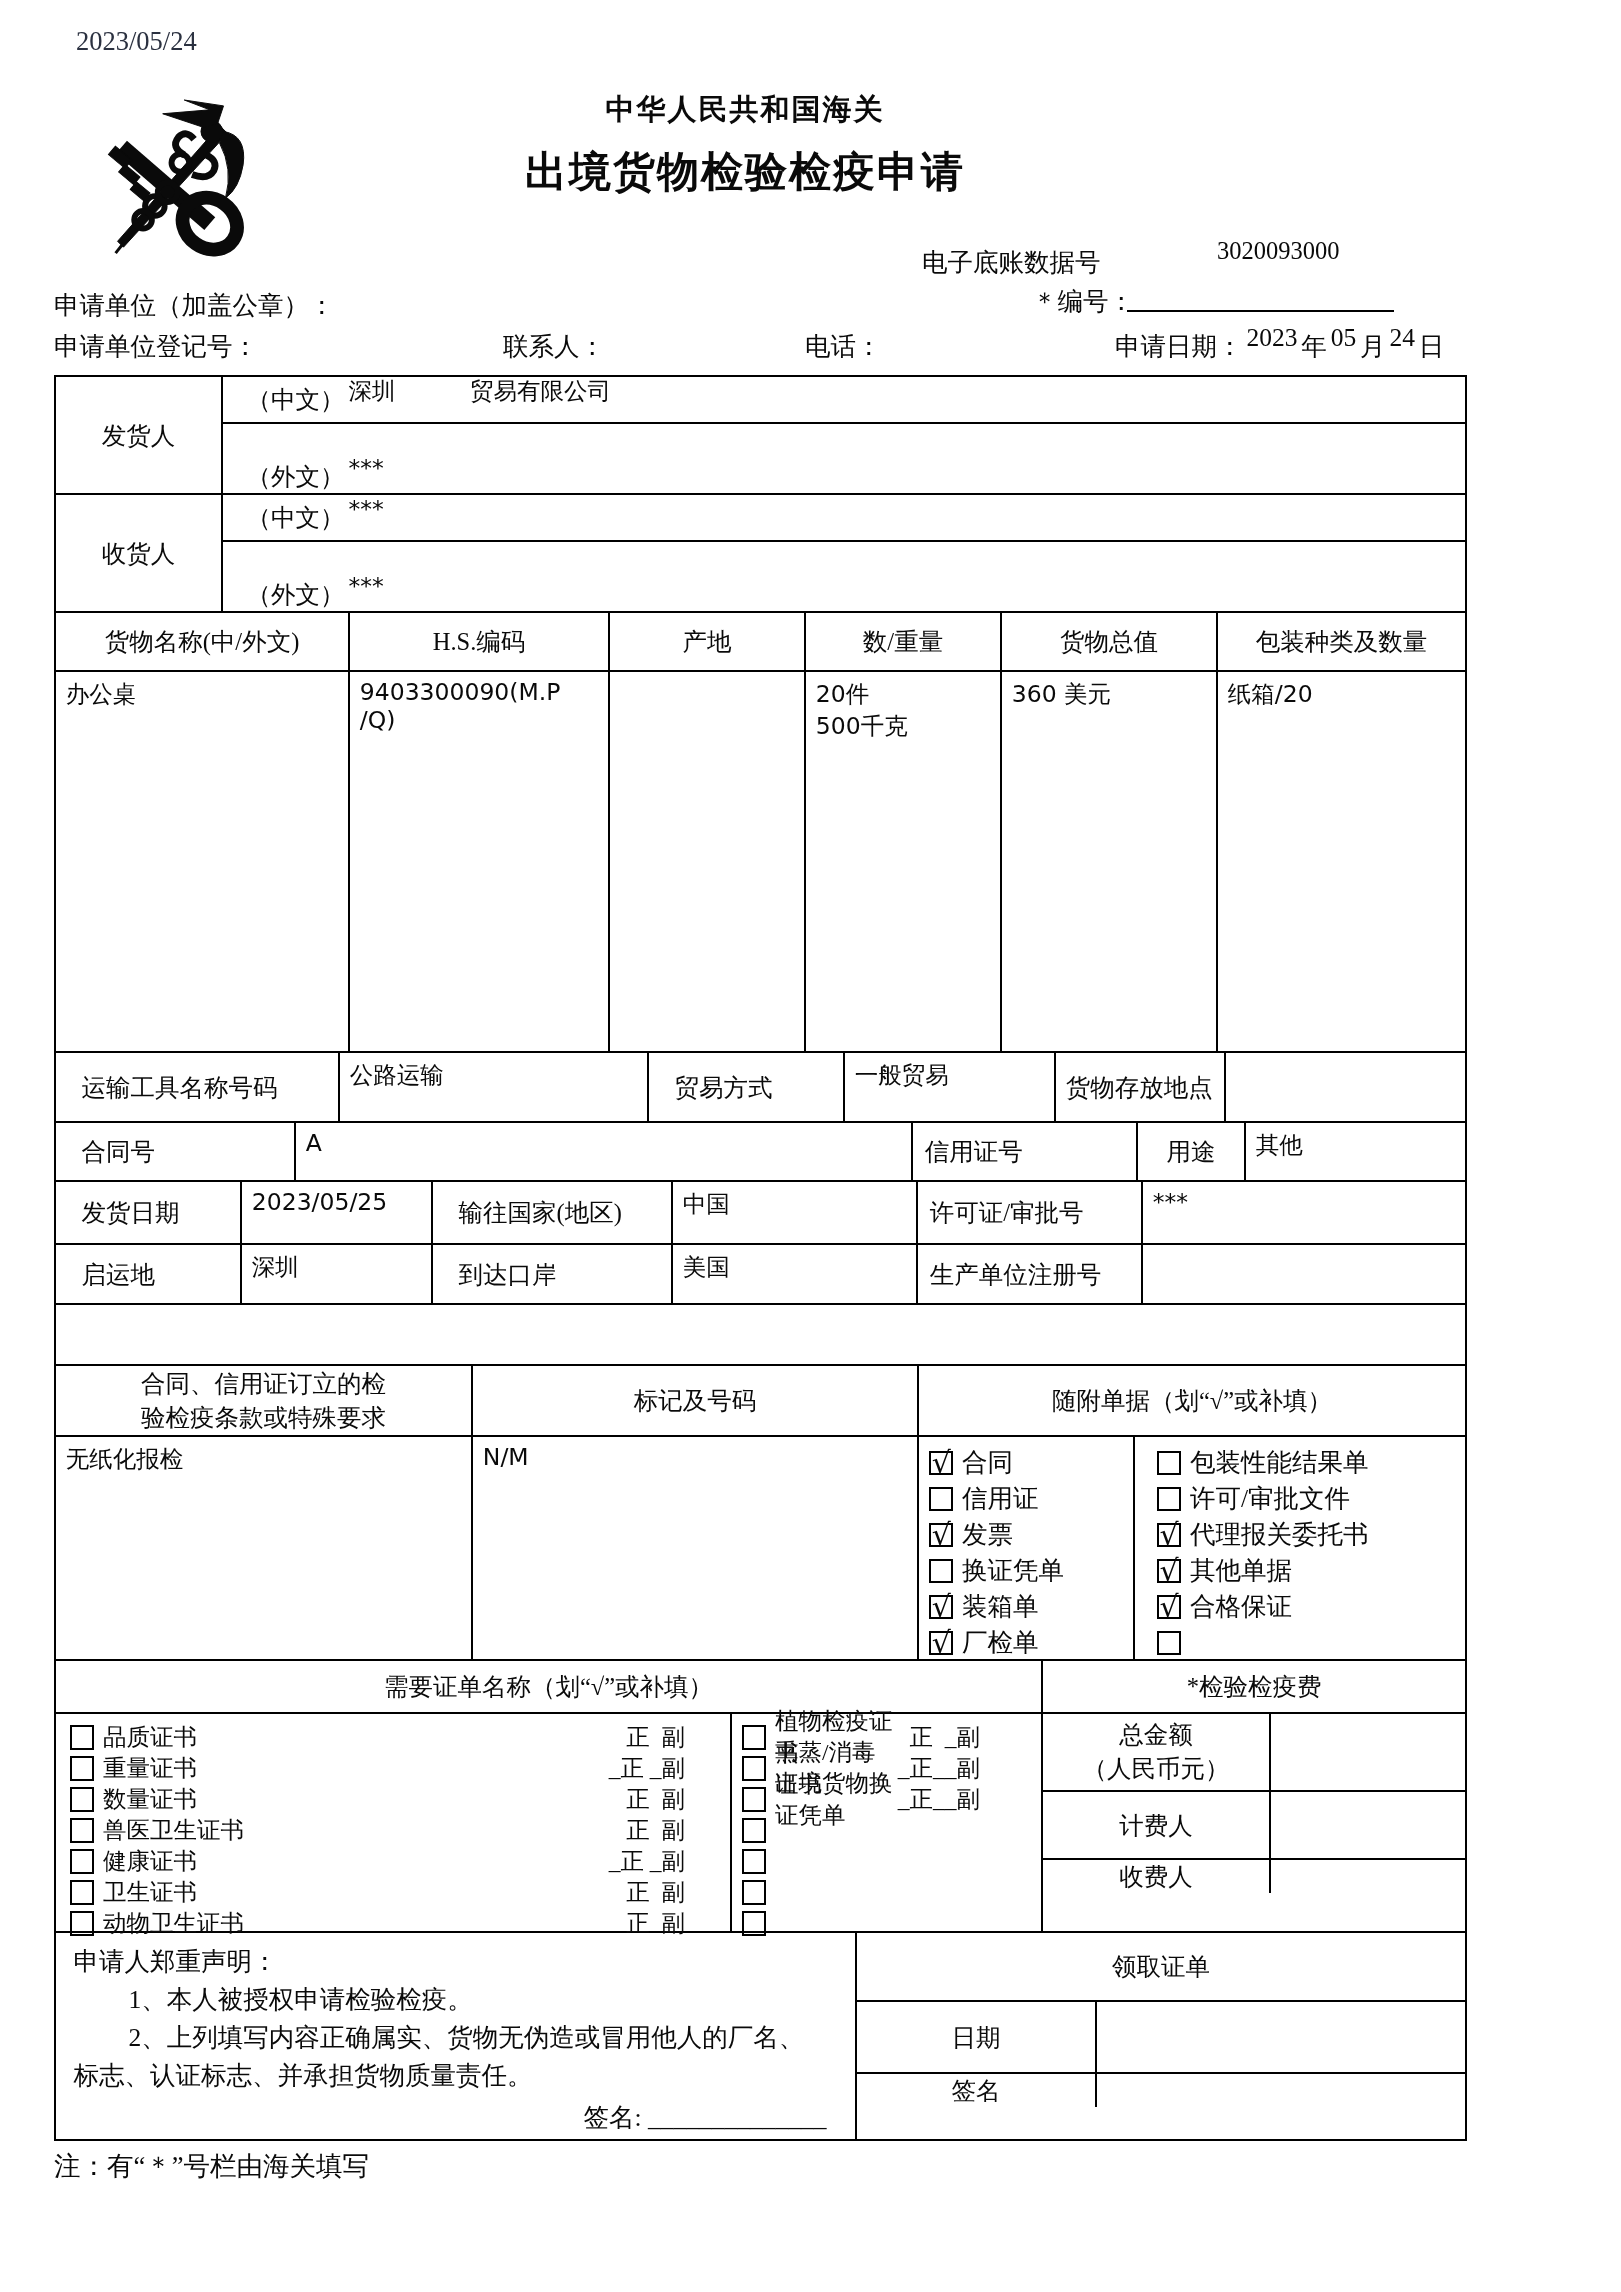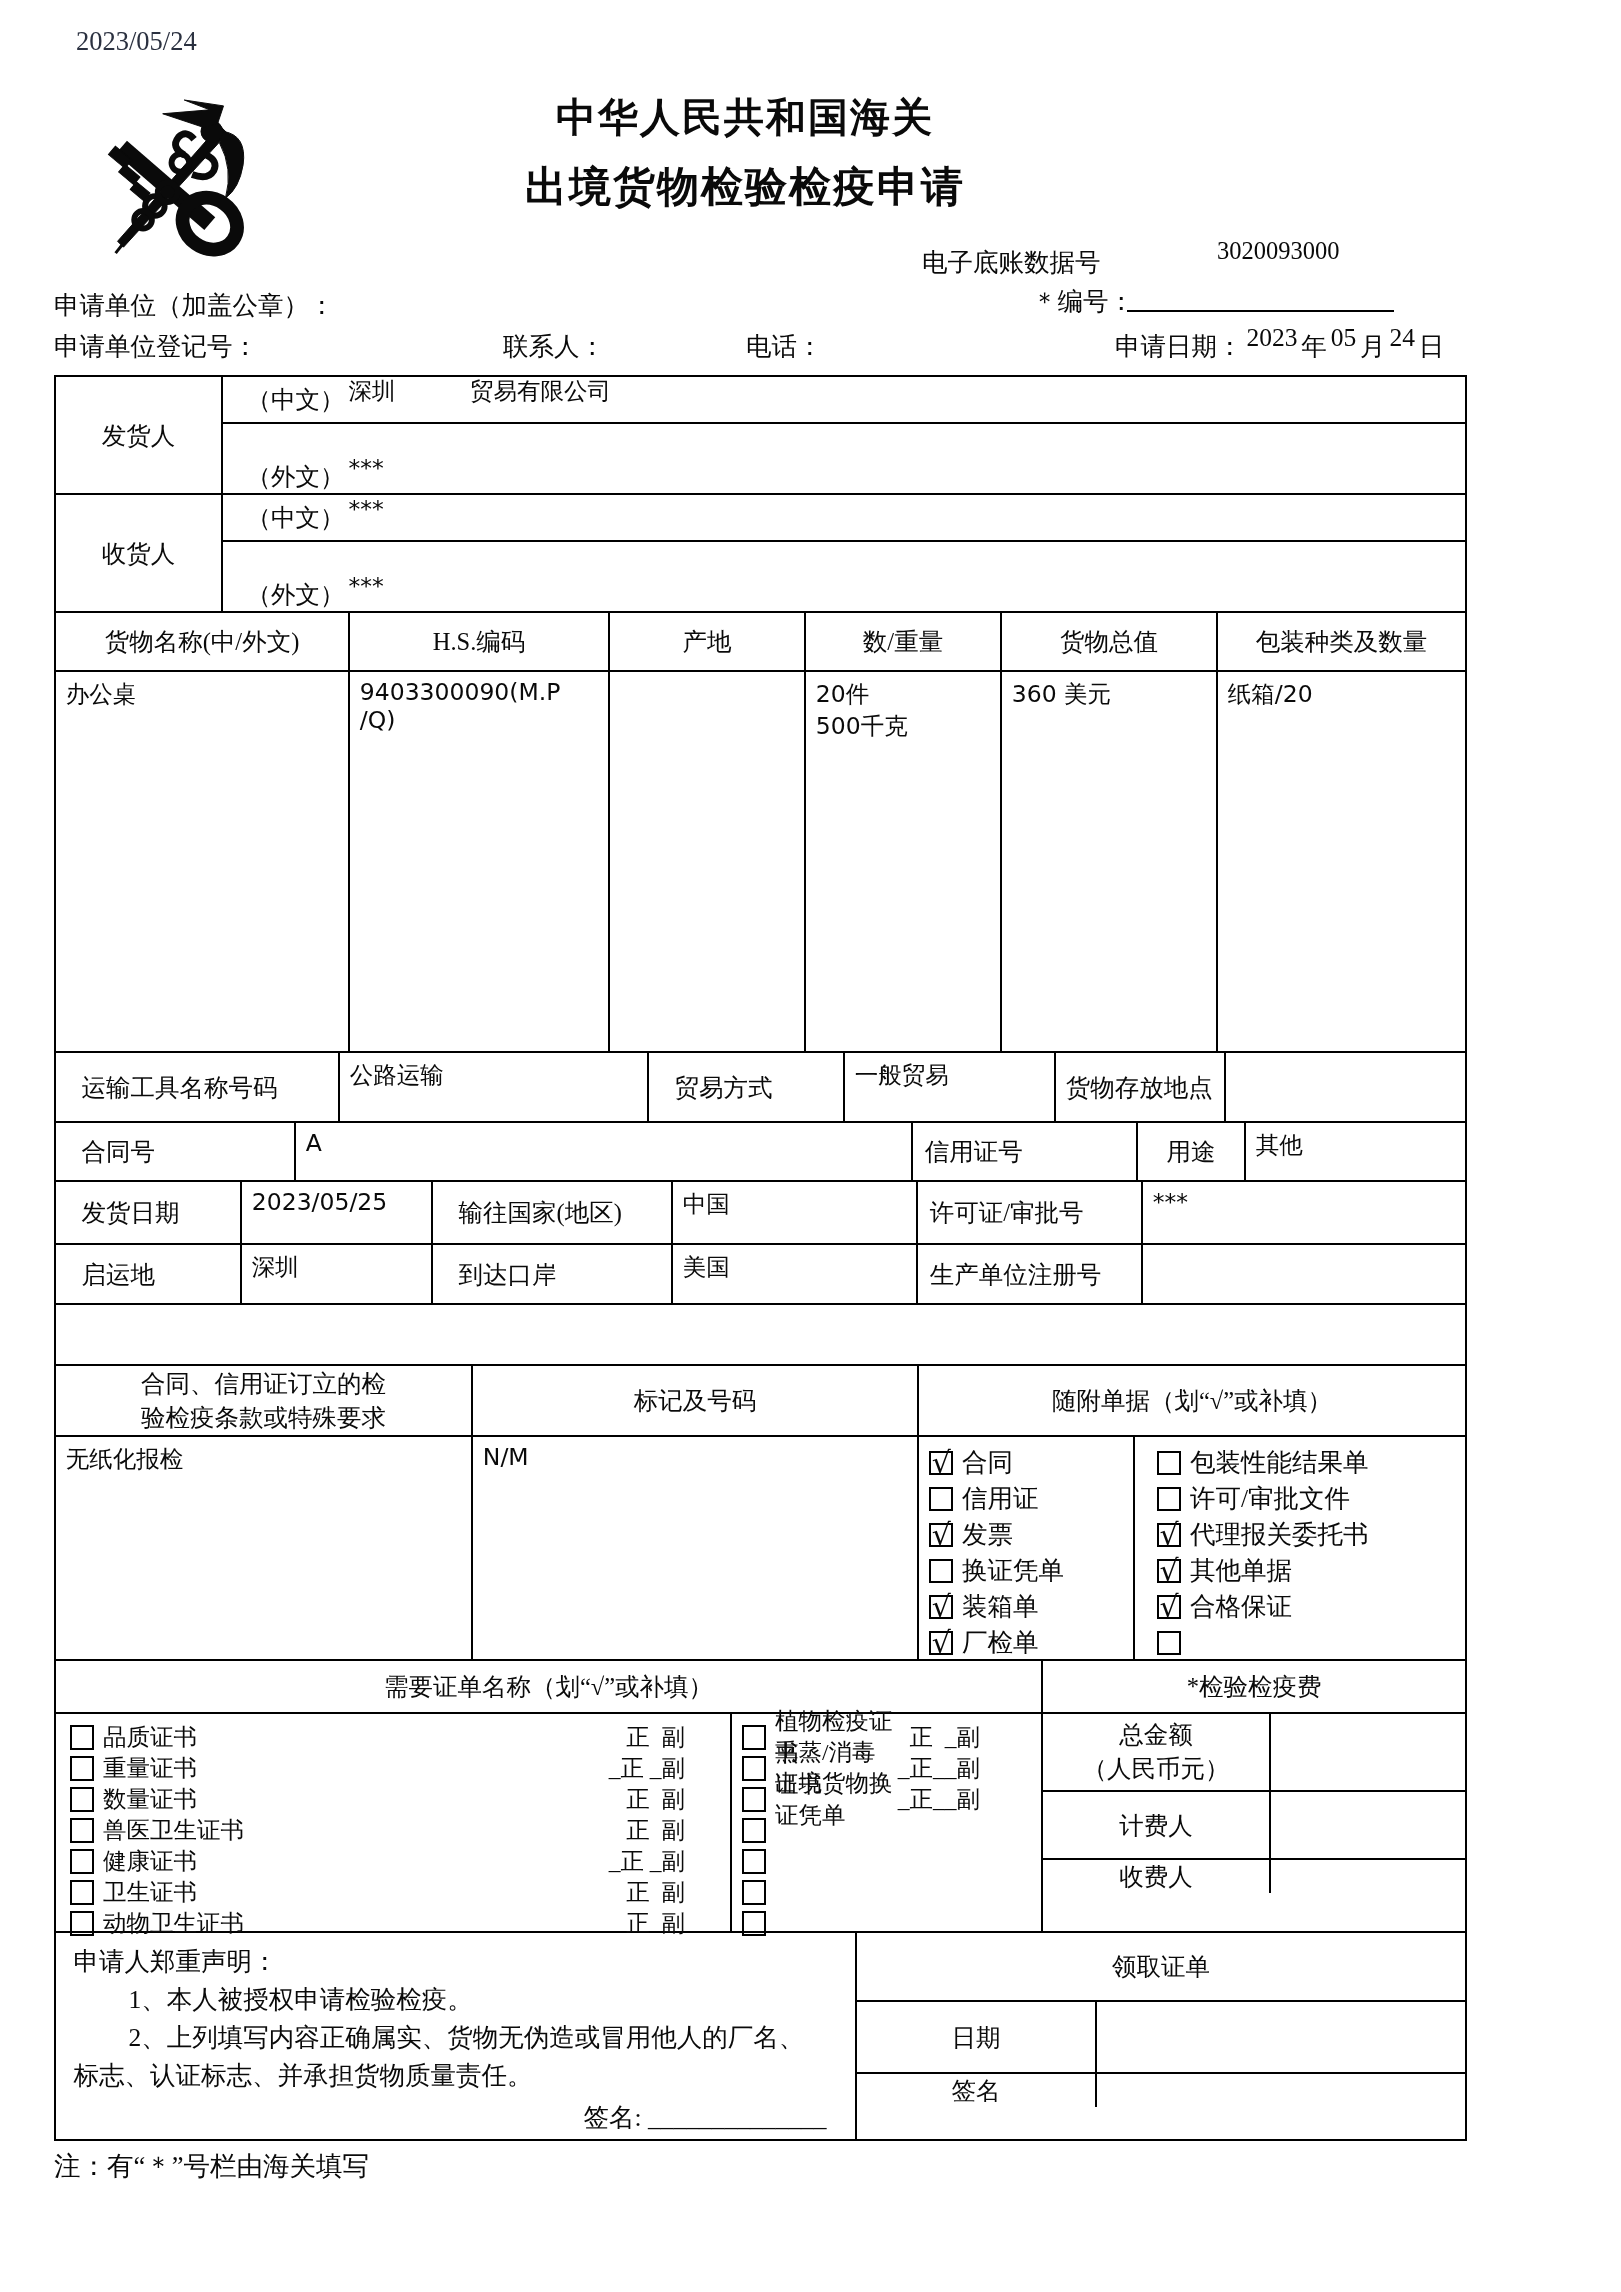--- a/index.html
+++ b/index.html
@@ -3,30 +3,30 @@
 <meta charset="utf-8">
 <style>
   html,body{margin:0;padding:0;background:#e8e8e8;}
   .page{position:relative;width:1621px;height:2293px;background:#ffffff;color:#0a0a0a;
         font-family:"Liberation Serif",serif;overflow:hidden;}
   .abs{position:absolute;}
 
   
   .scan-date{left:76px;top:25.5px;font-size:26.5px;color:#2b3140;font-family:"Liberation Serif",serif;}
   .title-wrap{left:255px;top:90px;width:980px;text-align:center;}
-  .title1{font-family:"DejaVu Sans",sans-serif;font-weight:700;font-size:40px;letter-spacing:2px;}
+  .title1{font-family:"DejaVu Sans",sans-serif;font-weight:700;font-size:29px;letter-spacing:2px;}
   .title2{font-family:"DejaVu Sans",sans-serif;font-weight:700;font-size:42px;letter-spacing:2px;margin-top:13.7px;}
   .ledger-label{left:922px;top:245px;font-size:25.5px;}
   .ledger-value{left:1217px;top:237px;font-size:24.5px;font-family:"Liberation Serif",serif;}
   .serial{left:1032px;top:284px;font-size:25.5px;}
   .serial-line{left:1127px;top:310px;width:267px;border-bottom:2px solid #000;height:0;}
   .applicant-seal{left:54px;top:288px;font-size:25.5px;}
   .reg-label{left:54px;top:329px;font-size:25.5px;}
   .contact-label{left:503px;top:329px;font-size:25.5px;}
-  .phone-label{left:746px;top:329px;font-size:25.5px;}
+  .phone-label{left:805px;top:329px;font-size:25.5px;}
   .apply-date{left:1115px;top:329px;font-size:25.5px;}
   .dnum{font-family:"Liberation Serif",serif;position:relative;top:-8.8px;padding:0 3.9px;}
   .footnote{left:54px;top:2148px;font-size:26.5px;}
 
   
   .tbl{left:54px;top:375px;width:1413px;border:2.9px solid #000;display:flex;flex-direction:column;box-sizing:border-box;}
   .row{display:flex;border-bottom:2px solid #000;box-sizing:border-box;flex:none;}
   .row.bb3{border-bottom-width:2.9px;}
   .row.bb0{border-bottom:none;}
   .cell{border-right:2px solid #000;box-sizing:border-box;position:relative;flex:none;gap:36px;}

